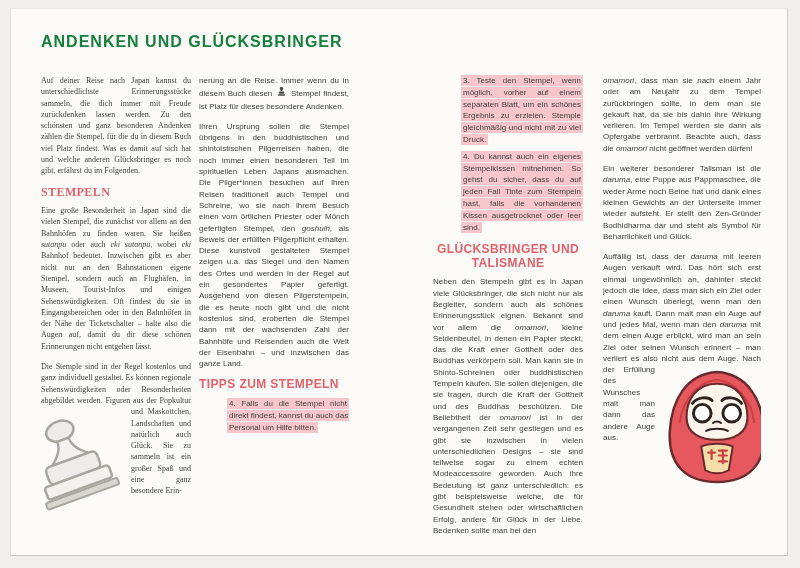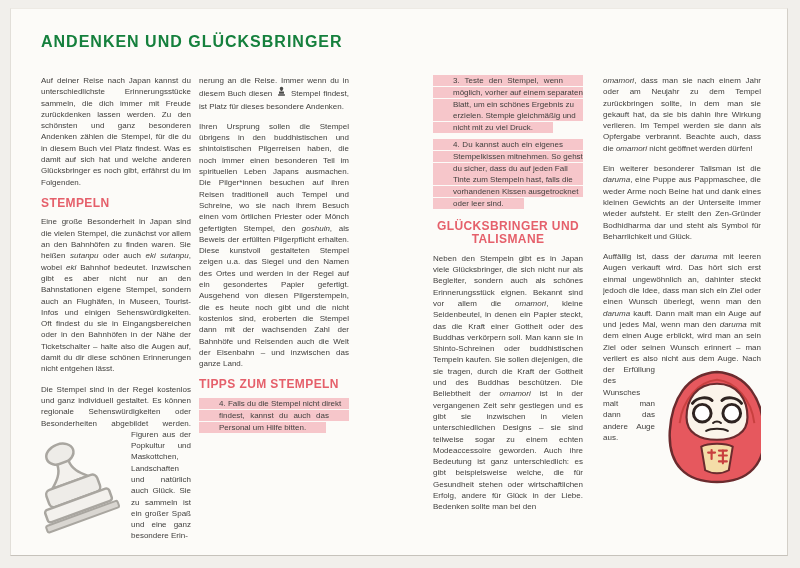--- a/index.html
+++ b/index.html
@@ -21,36 +21,37 @@
   .page-title {
     position:absolute; left:30px; top:24px;
     font-size:16px; font-weight:900; letter-spacing:1px;
     color:#15803d;
   }
   .col {
     position:absolute; top:66px; width:150px; height:478px;
     font-size:8px; line-height:11.3px; color:#403f3d;
     text-align:justify; overflow:hidden;
   }
-  #col1 { left:30px; }
+  #col1 { left:30px;font-family:Liberation Serif, serif; }
   #col2 { left:188px; }
   #col3 { left:422px; }
   #col4 { left:592px; width:158px; }
   .col p { margin-bottom:9px; }
   .col h2 {
     font-size:12px; font-weight:800; letter-spacing:0.4px;
     margin:3px 0 6px 0; line-height:13.5px;
     color:#e5606b; text-align:left;
   }
   em { font-style:italic; }
   .hl { margin-bottom:5px !important; line-height:11.8px; }
   .hl span.hltext {
     background:#f6c6ca;
     box-decoration-break:clone; -webkit-box-decoration-break:clone;
-    padding:1px 20px;
+    padding:1px 2px;
+    margin-left:28px;
   }
   .inline-stamp { display:inline-block; vertical-align:-1px; margin:0 1px; }
   .stamp-illu {
     float:left;
     width:100px; height:104px;
     margin:6px 6px 0 -16px;
   }
   .daruma {
     float:right;
     width:116px; height:122px;
@@ -62,21 +63,21 @@
 
 <div class="book">
 
   <h1 class="page-title">ANDENKEN UND GLÜCKSBRINGER</h1>
 
   <div class="col" id="col1">
     <p>Auf deiner Reise nach Japan kannst du unterschiedlichste Erinnerungsstücke sammeln, die dich immer mit Freude zurückdenken lassen werden. Zu den schönsten und ganz besonderen Andenken zählen die Stempel, für die du in diesem Buch viel Platz findest. Was es damit auf sich hat und welche anderen Glücksbringer es noch gibt, erfährst du im Folgenden.</p>
     <h2>STEMPELN</h2>
     <p>Eine große Besonderheit in Japan sind die vielen Stempel, die zunächst vor allem an den Bahnhöfen zu finden waren. Sie heißen <em>sutanpu</em> oder auch <em>eki sutanpu</em>, wobei <em>eki</em> Bahnhof bedeutet. Inzwischen gibt es aber nicht nur an den Bahnstationen eigene Stempel, sondern auch an Flughäfen, in Museen, Tourist-Infos und einigen Sehenswürdigkeiten. Oft findest du sie in Eingangsbereichen oder in den Bahnhöfen in der Nähe der Ticketschalter – halte also die Augen auf, damit du dir diese schönen Erinnerungen nicht entgehen lässt.</p>
     <p>
-      <span>Die Stempel sind in der Regel kostenlos und ganz individuell gestaltet. Es können regionale Sehenswürdigkeiten oder Besonderheiten abgebildet werden.</span>
+      <span>Die Stemple sind in der Regel kostenlos und ganz individuell gestaltet. Es können regionale Sehenswürdigkeiten oder Besonderheiten abgebildet werden.</span>
       <svg class="stamp-illu" viewBox="0 0 100 104" aria-hidden="true">
         <g transform="rotate(-20 50 52)">
           <ellipse cx="47" cy="16" rx="14" ry="10" fill="#eeece8" stroke="#a9a6a0" stroke-width="2.5"></ellipse>
           <path d="M41 25 C41 34 35 40 28 46 L66 46 C59 40 53 34 53 25 Z" fill="#f3f1ed" stroke="#a9a6a0" stroke-width="2.5"></path>
           <rect x="20" y="46" width="54" height="18" rx="5" fill="#eeece8" stroke="#a9a6a0" stroke-width="2.5"></rect>
           <rect x="13" y="64" width="68" height="13" rx="3" fill="#f3f1ed" stroke="#a9a6a0" stroke-width="2.5"></rect>
           <rect x="9" y="79" width="76" height="7" rx="2" fill="#d9d6d1" stroke="#a9a6a0" stroke-width="2"></rect>
         </g>
       </svg>
       <span>Figuren aus der Popkultur und Maskottchen, Landschaften und natürlich auch Glück. Sie zu sammeln ist ein großer Spaß und eine ganz besondere Erin-</span>

